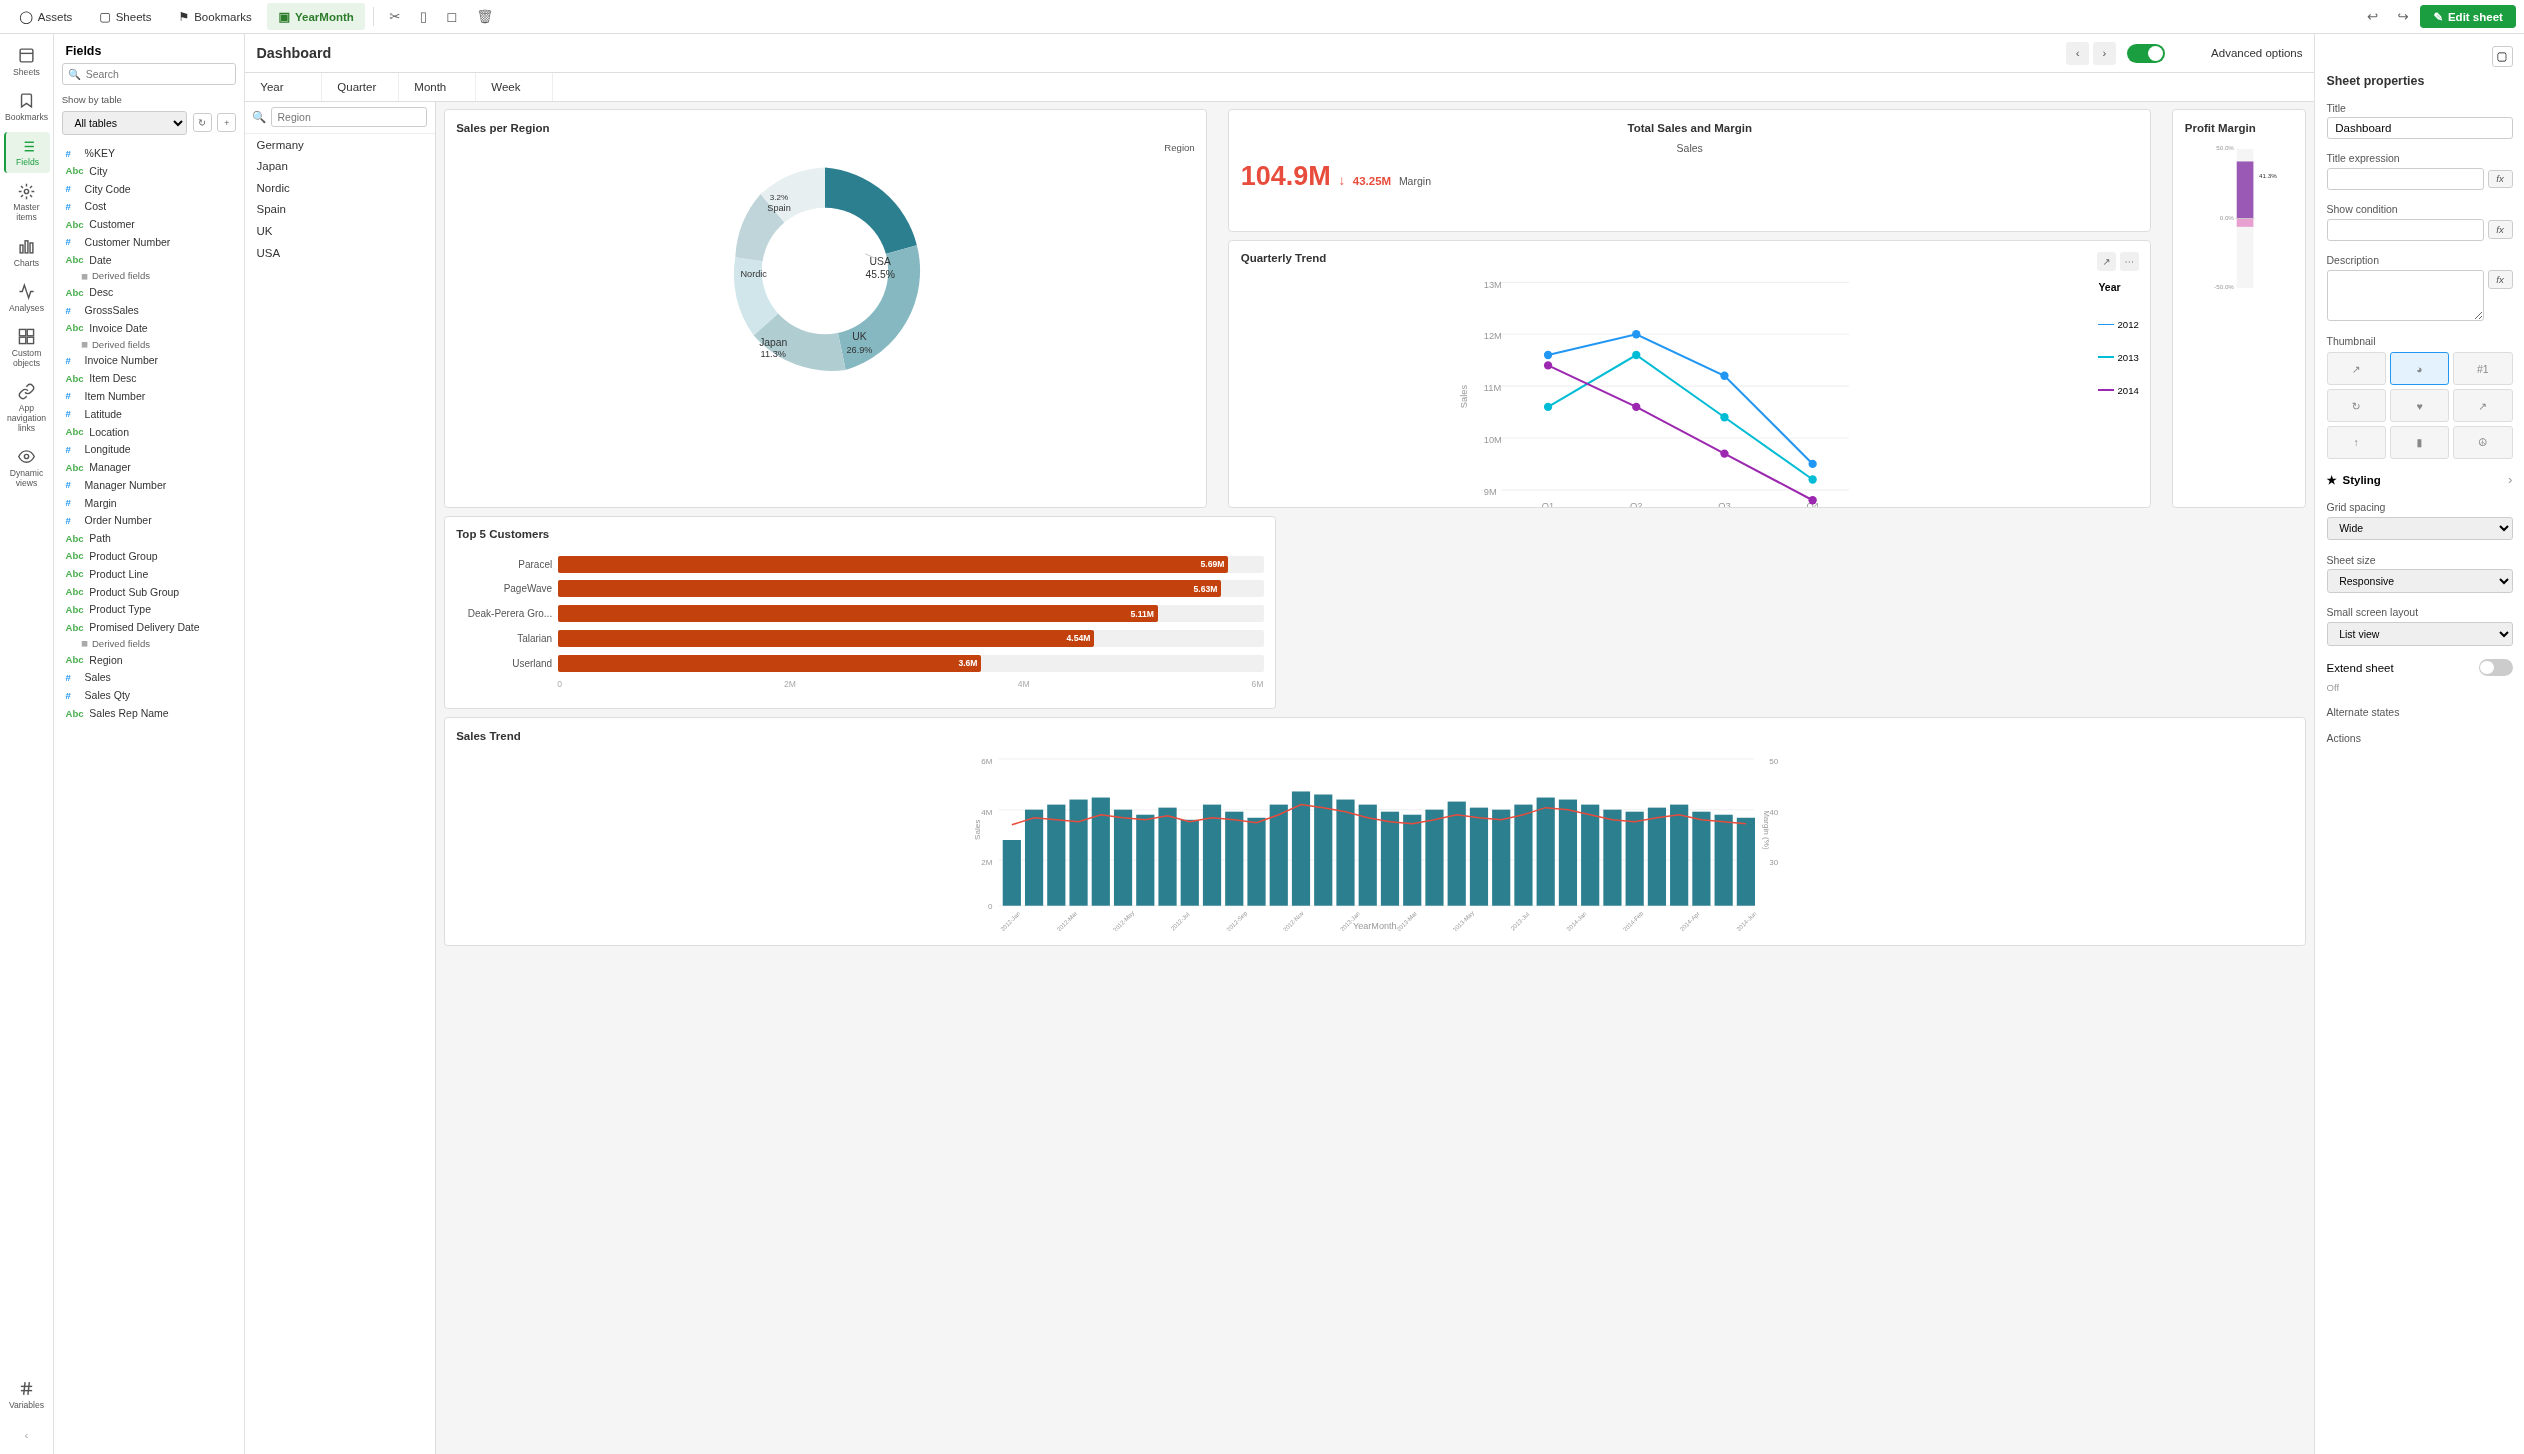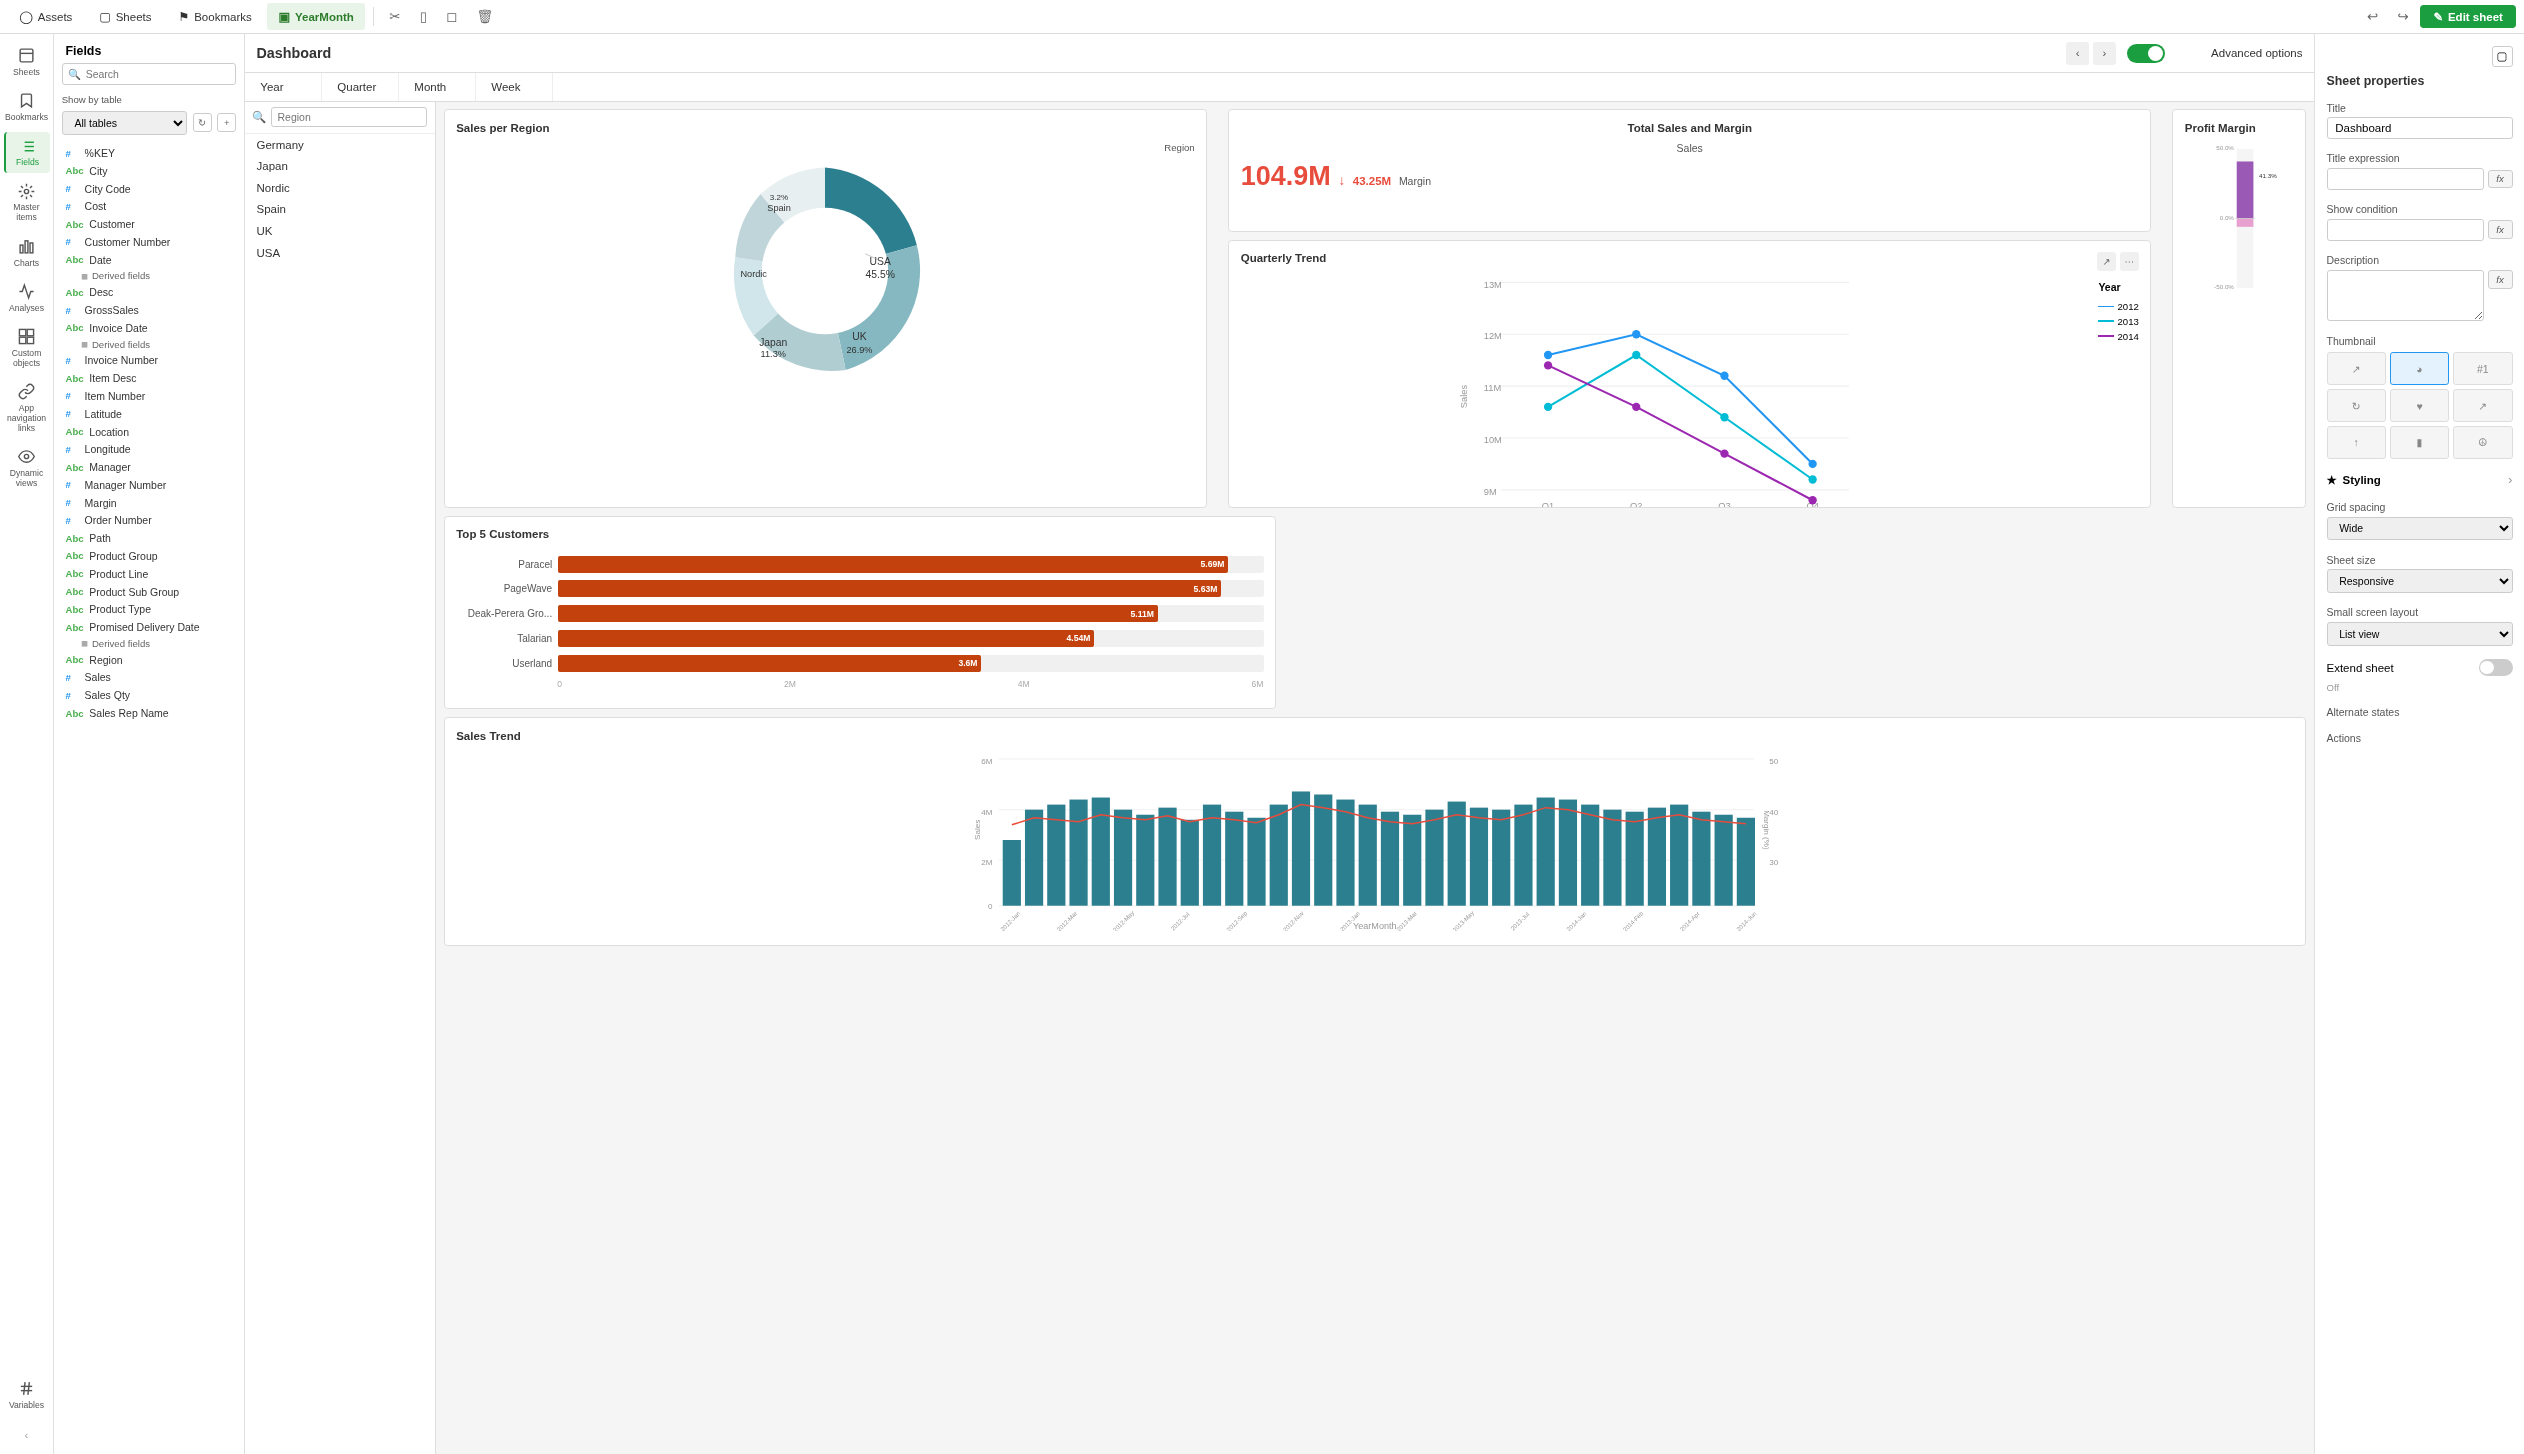--- a/index.html
+++ b/index.html
@@ -84,21 +84,21 @@
     .prop-select { width: 100%; padding: 3.8px 7.7px; border: 1px solid #ccc; border-radius: 2.9px; font-size: 10.5px; }
     .thumbnail-grid { display: grid; grid-template-columns: repeat(3, 1fr); gap: 3.8px; margin-top: 5.7px; }
     .thumb-item { height: 33px; background: #f5f5f5; border: 1px solid #ddd; border-radius: 2.9px; display: flex; align-items: center; justify-content: center; cursor: pointer; font-size: 10.5px; color: #888; }
     .thumb-item.active { border-color: #2196F3; background: #e3f2fd; }
     .styling-header { display: flex; align-items: center; justify-content: space-between; cursor: pointer; }
     .styling-title { font-size: 11.5px; font-weight: 600; display: flex; align-items: center; gap: 5.7px; }
     .toggle-switch { width: 38px; height: 19px; background: #1a9e3f; border-radius: 9.6px; position: relative; cursor: pointer; }
     .toggle-switch::after { content: ''; position: absolute; width: 15.3px; height: 15.3px; background: #fff; border-radius: 50%; top: 1.9px; right: 1.9px; }
     .nav-arrows { display: flex; gap: 3.8px; align-items: center; }
     .nav-arr { width: 23px; height: 23px; background: #f0f0f0; border-radius: 2.9px; display: flex; align-items: center; justify-content: center; cursor: pointer; color: #555; }
-    .legend-item { display: flex; align-items: center; gap: 3.8px; }
+    .legend-item { display: flex; align-items: center; gap: 3.8px; margin-top: 18px; }
 
     
     ::-webkit-scrollbar { width: 5.7px; height: 5.7px; }
     ::-webkit-scrollbar-track { background: #f0f0f0; }
     ::-webkit-scrollbar-thumb { background: #ccc; border-radius: 2.9px; }
 
     .region-search { padding: 5.7px 7.7px; display: flex; align-items: center; gap: 3.8px; border-bottom: 1px solid #eee; }
     .region-search input { flex: 1; padding: 2.9px 5.7px; border: 1px solid #ccc; border-radius: 2.9px; font-size: 10.5px; }
 
     .dashboard-with-filters { display: flex; flex: 1; overflow: hidden; }

